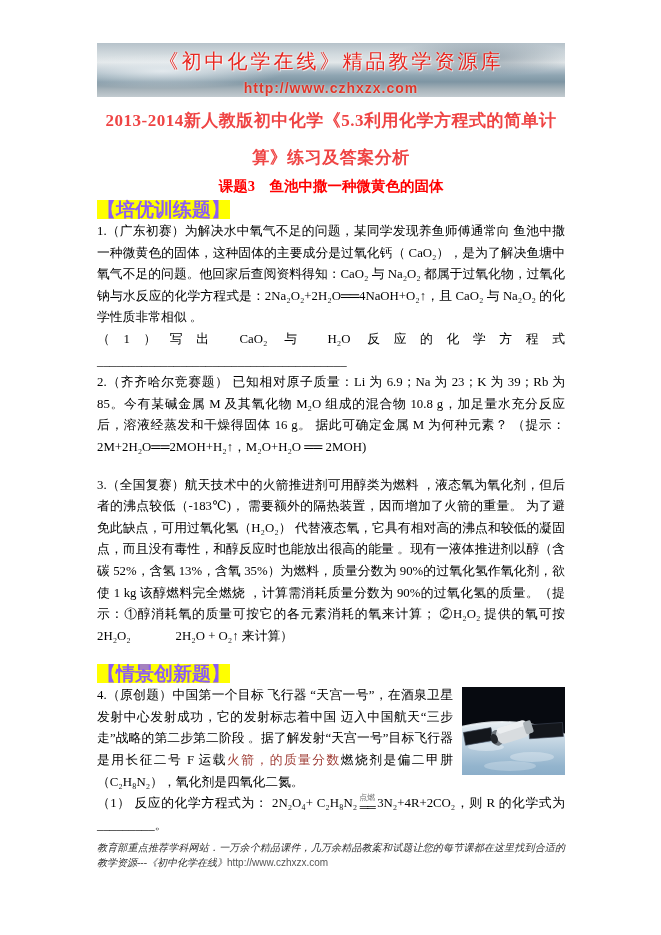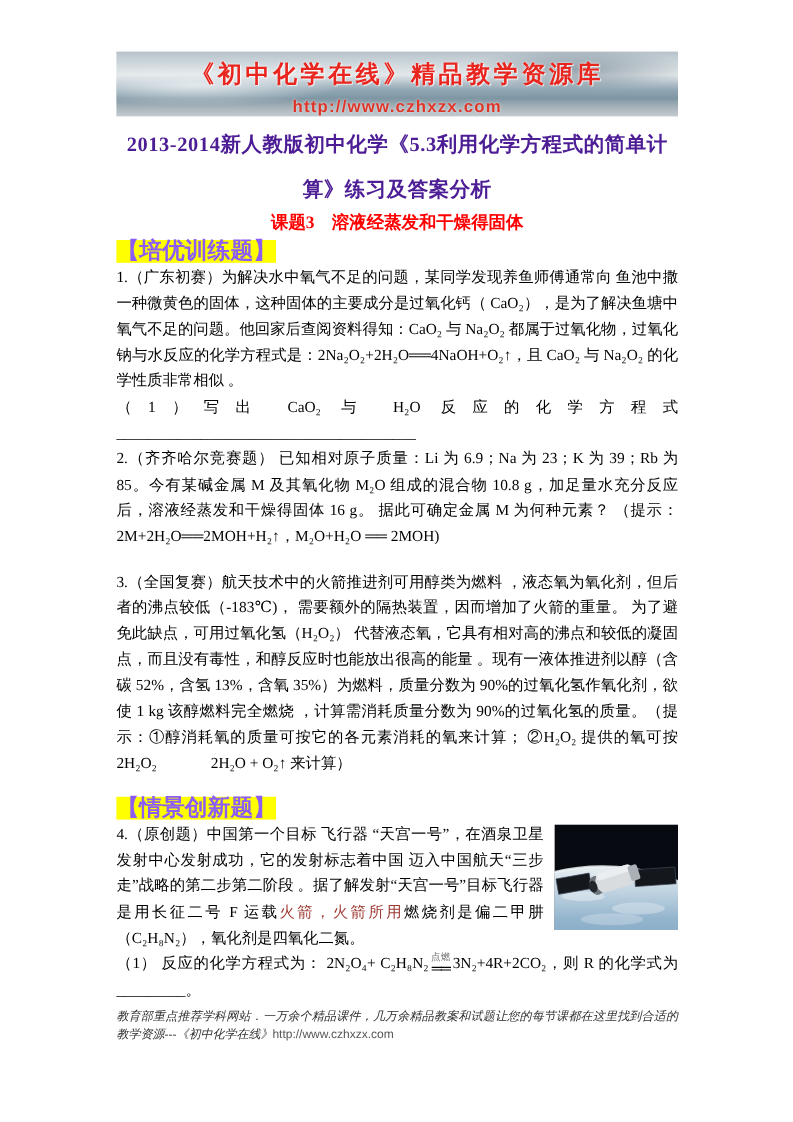--- a/index.html
+++ b/index.html
@@ -17,37 +17,37 @@
   
   .banner {
     position:relative; height:54px; overflow:hidden;
     background:
       radial-gradient(130px 26px at 82% 28%, rgba(84,104,120,0.50), rgba(84,104,120,0) 70%),
       radial-gradient(170px 24px at 14% 52%, rgba(236,241,244,0.85), rgba(236,241,244,0) 72%),
       linear-gradient(180deg,#b6c2ca 0%,#d3dbdf 22%,#e2e7e9 36%,#aebdc7 50%,#8fa5b2 60%,#7e95a3 72%,#a7b3ba 86%,#c2cbd0 100%);
   }
   .banner-title {
     position:absolute; top:5px; left:0; width:100%;
-    text-align:center; color:#e8261f; font-weight:bold;
+    text-align:center; color:#e8261f; font-weight:normal;
     font-size:20px; letter-spacing:3px;
     text-shadow:0 0 2px rgba(255,255,255,0.95), 1px 1px 0 rgba(255,255,255,0.6);
     white-space:nowrap;
   }
   .banner-url {
     position:absolute; bottom:1px; left:0; width:100%;
     text-align:center; color:#df3529; font-weight:bold;
     font-size:14px; letter-spacing:1px;
     text-shadow:0 0 2px rgba(255,255,255,0.8);
     font-family:"Liberation Sans","DejaVu Sans",sans-serif;
   }
 
   
   .doc-title {
     margin-top:5px;
-    color:#4c1d95; font-weight:bold; font-size:17px;
+    color:#ef4444; font-weight:bold; font-size:17px;
     text-align:center; line-height:37px; letter-spacing:0.5px;
   }
   .doc-subtitle {
     color:#ff0000; font-weight:bold; font-size:14.5px;
     text-align:center; line-height:19px; margin-top:1px;
   }
 
   
   .section-label {
     display:inline-block;
@@ -103,21 +103,21 @@
 
 <div class="page">
   <div class="content">
 
     <div class="banner">
       <div class="banner-title">《初中化学在线》精品教学资源库</div>
       <div class="banner-url">http://www.czhxzx.com</div>
     </div>
 
     <div class="doc-title">2013-2014新人教版初中化学《5.3利用化学方程式的简单计算》练习及答案分析</div>
-    <div class="doc-subtitle">课题3　溶液经蒸发和干燥得固体</div>
+    <div class="doc-subtitle">课题3　鱼池中撒一种微黄色的固体</div>
 
     <div>
       <span class="section-label sec1">【培优训练题】</span>
     </div>
 
     <p class="para q1">1.（广东初赛）为解决水中氧气不足的问题，某同学发现养鱼师傅通常向 鱼池中撒一种微黄色的固体，这种固体的主要成分是过氧化钙（ CaO₂），是为了解决鱼塘中氧气不足的问题。他回家后查阅资料得知：CaO₂ 与 Na₂O₂ 都属于过氧化物，过氧化钠与水反应的化学方程式是：2Na₂O₂+2H₂O══4NaOH+O₂↑，且 CaO₂ 与 Na₂O₂ 的化学性质非常相似 。</p>
     <p class="para">（1）写出 CaO₂ 与 H₂O 反应的化学方程式 _______________________________________</p>
 
     <p class="para q2">2.（齐齐哈尔竞赛题） 已知相对原子质量：Li 为 6.9；Na 为 23；K 为 39；Rb 为 85。今有某碱金属 M 及其氧化物 M₂O 组成的混合物 10.8 g，加足量水充分反应后，溶液经蒸发和干燥得固体 16 g。 据此可确定金属 M 为何种元素？ （提示：2M+2H₂O══2MOH+H₂↑，M₂O+H₂O ══ 2MOH)</p>
 
@@ -150,20 +150,20 @@
               <rect x="17" y="-6" width="34" height="14" transform="rotate(14)"></rect>
             </g>
             <ellipse cx="-16" cy="1" rx="6" ry="8" fill="#6d747b"></ellipse>
             <rect x="-16" y="-8" width="34" height="17" rx="7" fill="#d8dcdf"></rect>
             <rect x="-14" y="-8" width="30" height="6" rx="3" fill="#eef1f3" opacity="0.85"></rect>
             <ellipse cx="-19" cy="1" rx="3.5" ry="5" fill="#23262b"></ellipse>
             <rect x="13" y="-6" width="8" height="13" rx="2" fill="#aab1b6"></rect>
           </g>
         </svg>
       </div>
-      <p class="para q4"><span>4.（原创题）中国第一个目标 飞行器 “天宫一号”，在酒泉卫星发射中心发射成功，它的发射标志着中国 迈入中国航天“三步走”战略的第二步第二阶段 。据了解发射“天宫一号”目标飞行器是用长征二号 F 运载</span><span class="red-inline">火箭，火箭所用</span><span>燃烧剂是偏二甲肼（C₂H₈N₂），氧化剂是四氧化二氮。</span></p>
+      <p class="para q4"><span>4.（原创题）中国第一个目标 飞行器 “天宫一号”，在酒泉卫星发射中心发射成功，它的发射标志着中国 迈入中国航天“三步走”战略的第二步第二阶段 。据了解发射“天宫一号”目标飞行器是用长征二号 F 运载</span><span class="red-inline">火箭，的质量分数</span><span>燃烧剂是偏二甲肼（C₂H₈N₂），氧化剂是四氧化二氮。</span></p>
       <p class="para"><span>（1） 反应的化学方程式为： 2N₂O₄+ C₂H₈N₂</span><span class="ignite"><span class="cond">点燃</span><span class="eqline">══</span></span><span>3N₂+4R+2CO₂，则 R 的化学式为_________。</span></p>
     </div>
 
     <p class="footer"><span>教育部重点推荐学科网站．一万余个精品课件，几万余精品教案和试题让您的每节课都在这里找到合适的教学资源---《初中化学在线》</span><span class="url">http://www.czhxzx.com</span></p>
 
   </div>
 </div>
 
 </body></html>

